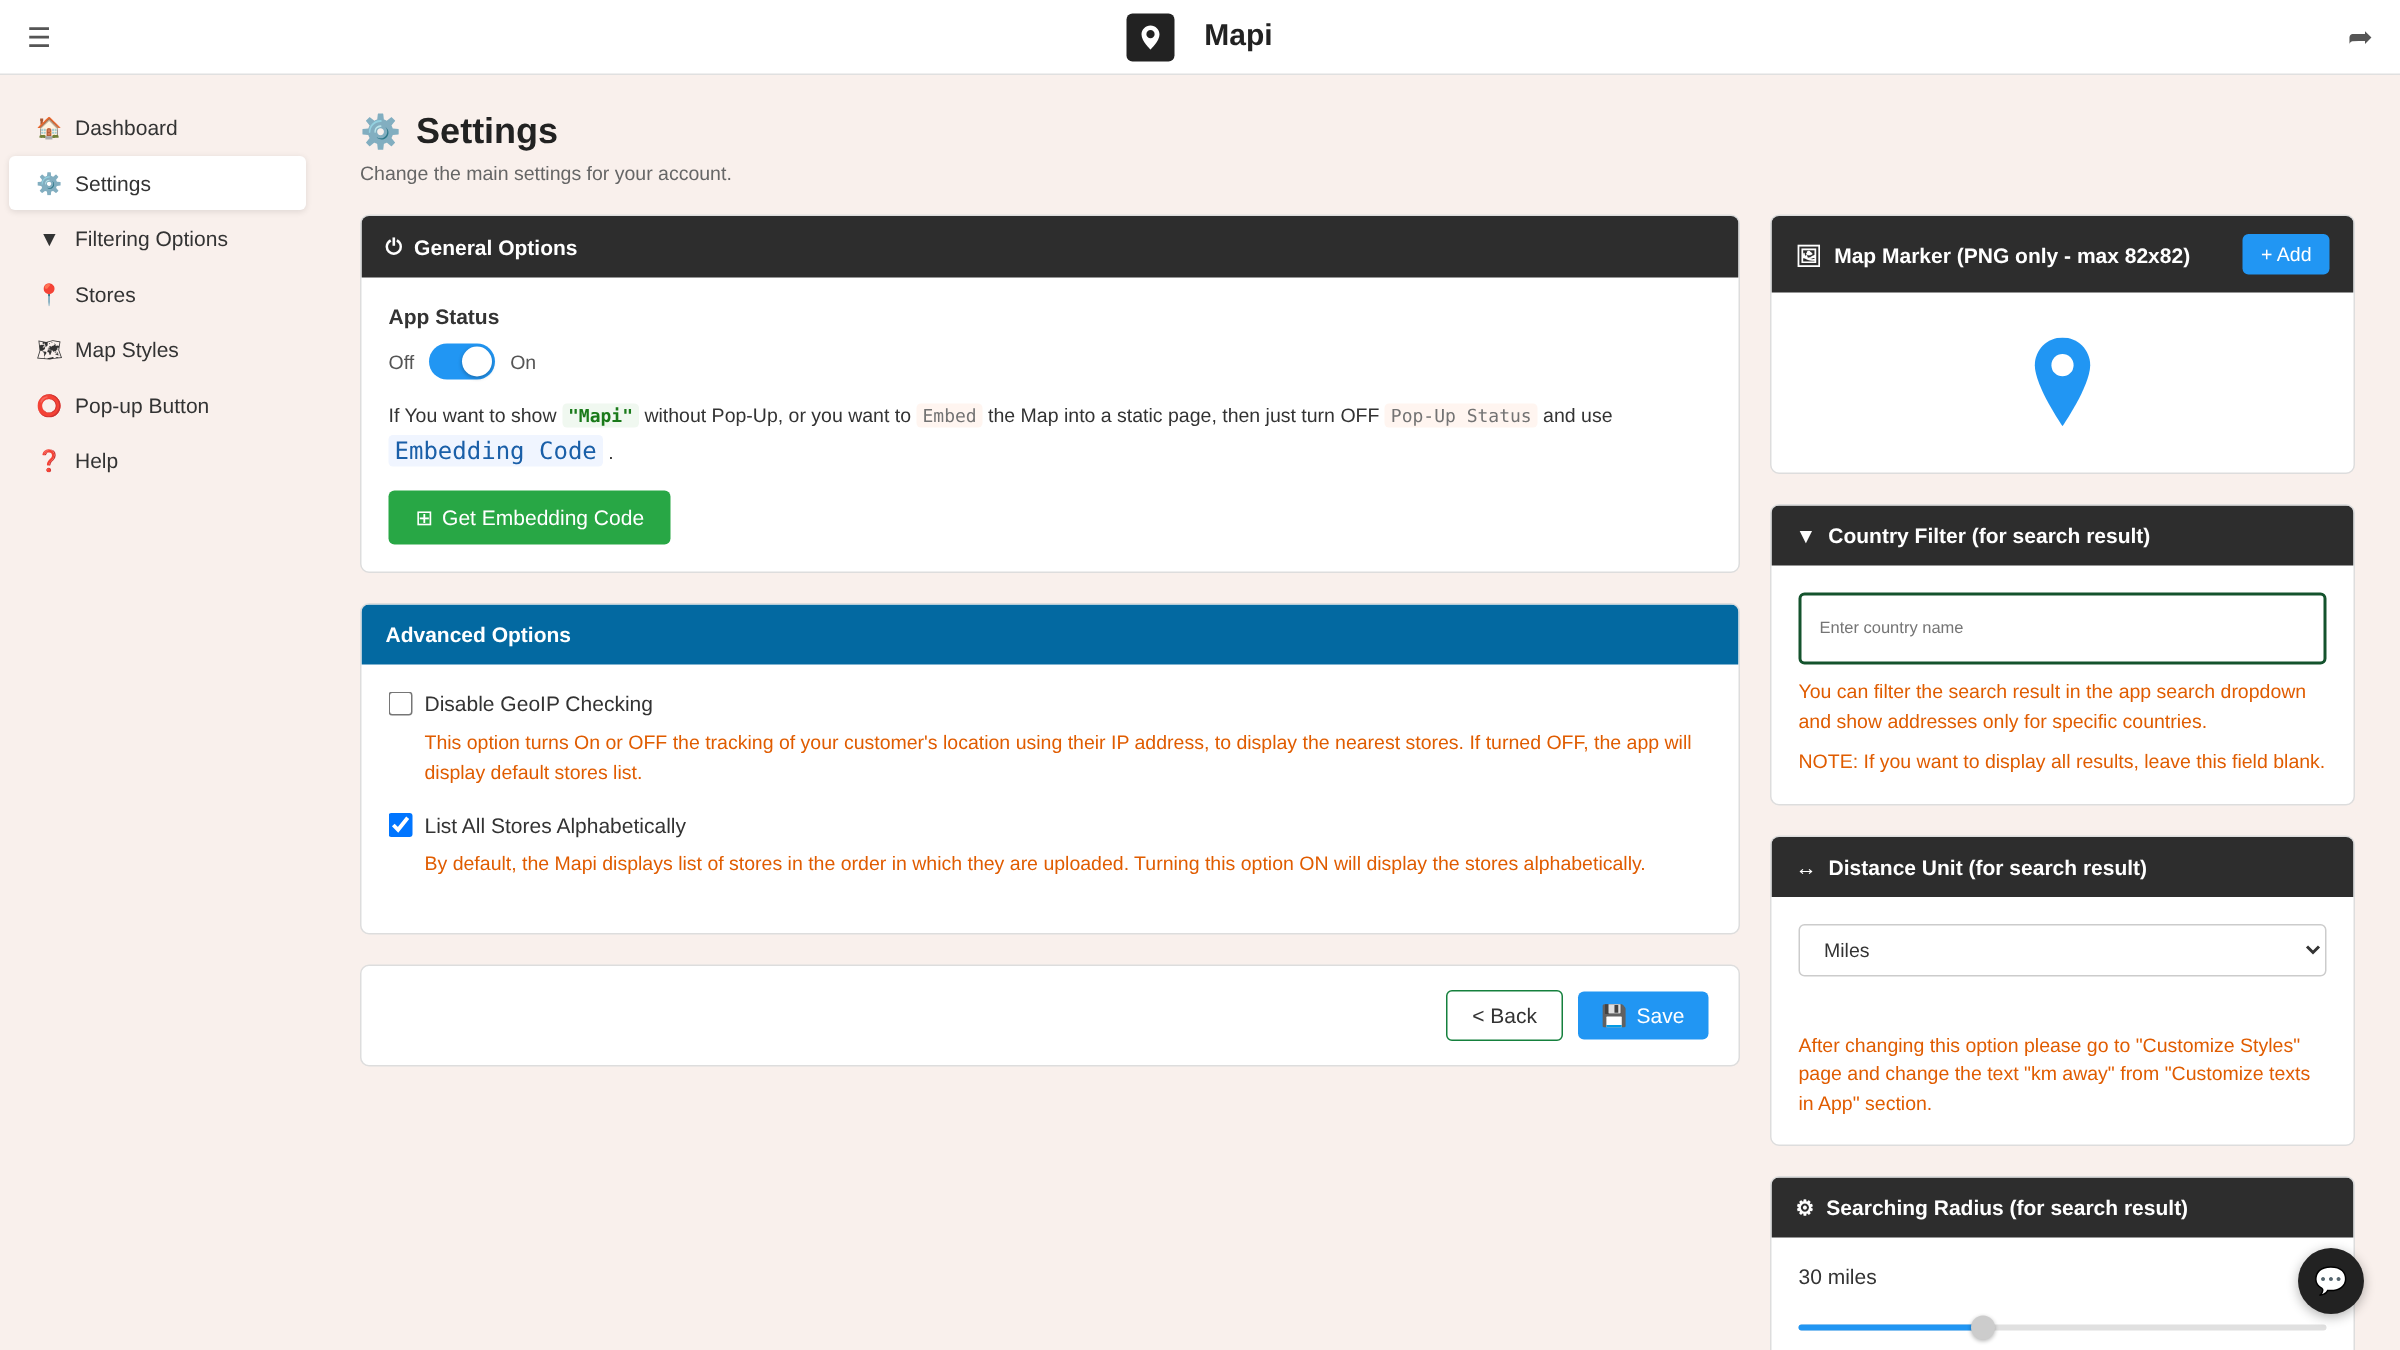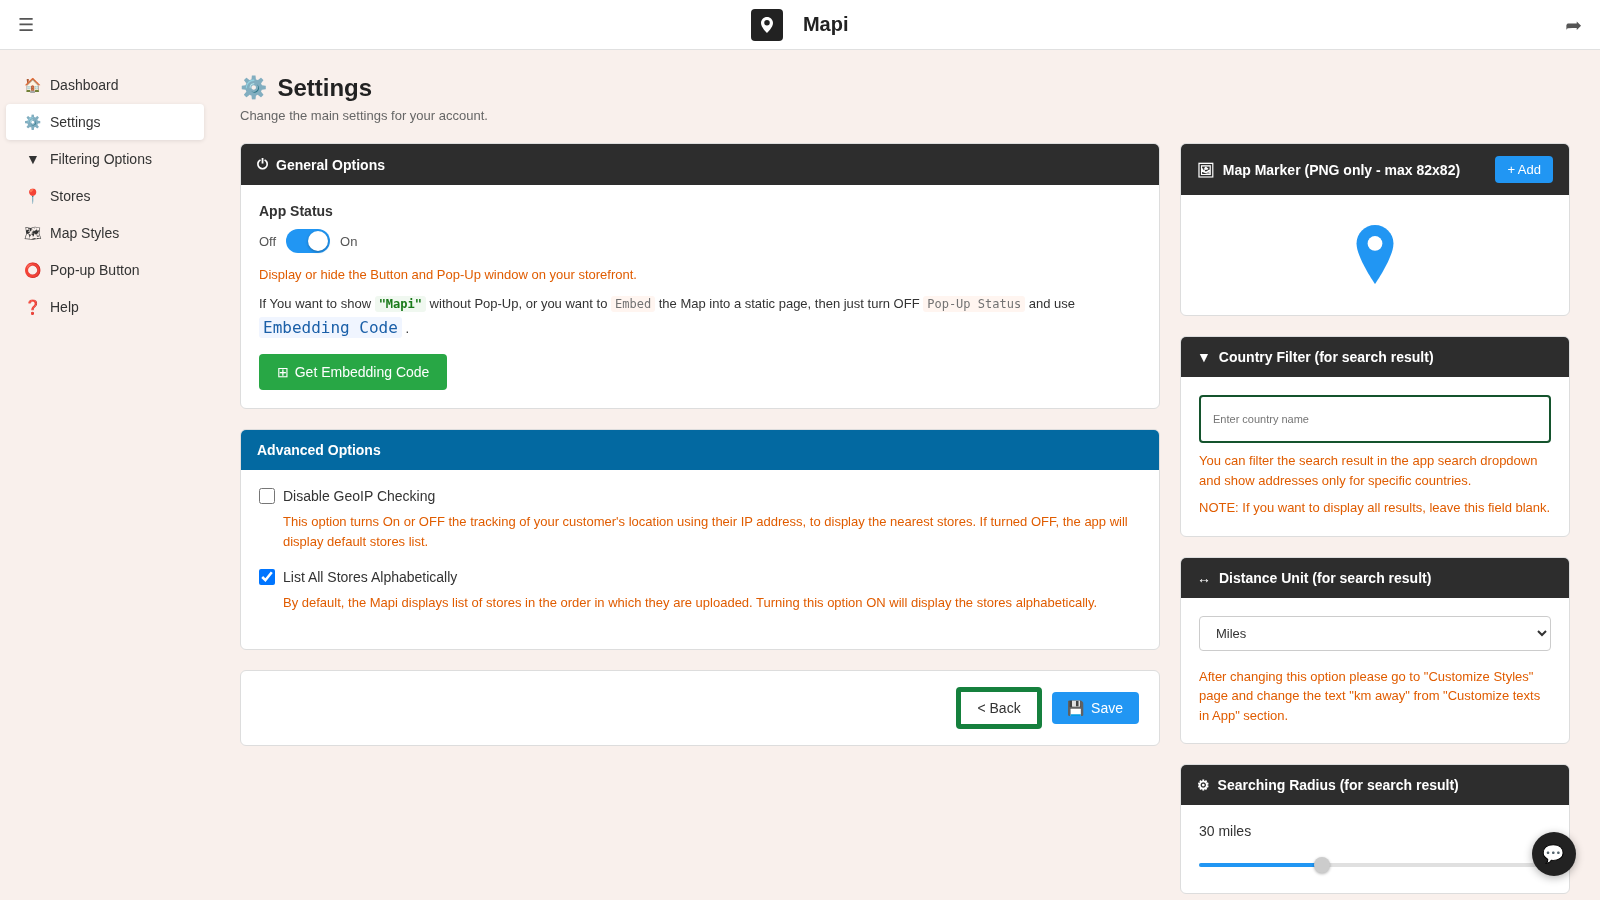--- a/index.html
+++ b/index.html
@@ -275,21 +275,21 @@
     .distance-select {
       width: 100%;
       border: 1px solid #ccc;
       border-radius: 4px;
       padding: 8px 12px;
       font-size: 13px;
       color: #333;
       outline: none;
       background: #fff;
       cursor: pointer;
-      margin-bottom: 8px;
+      margin-bottom: 28px;
     }
 
     .searching-radius-value {
       font-size: 14px;
       color: #333;
       margin-bottom: 16px;
     }
     .slider-container {
       position: relative;
       height: 20px;
@@ -332,21 +332,21 @@
       padding: 16px 20px;
       display: flex;
       justify-content: flex-end;
       align-items: center;
       gap: 10px;
       margin-top: 0;
     }
     .btn-back {
       background: #fff;
       color: #333;
-      border: 5px solid #15803d;
+      border: 1px solid #15803d;
       padding: 8px 16px;
       border-radius: 4px;
       font-size: 14px;
       cursor: pointer;
       margin-left: 48px;
     }
     .btn-save {
       background: #2196F3;
       color: #fff;
       border: none;
@@ -445,21 +445,20 @@
           </div>
           <div class="card-body">
             <div class="app-status-label">App Status</div>
             <div class="toggle-row">
               <span class="toggle-label">Off</span>
               <div class="toggle-switch">
                 <div class="toggle-knob"></div>
               </div>
               <span class="toggle-label">On</span>
             </div>
-            <p class="info-text-orange">Display or hide the Button and Pop-Up window on your storefront.</p>
             <p class="info-text-body">
               If You want to show <span class="highlight-green">"Mapi"</span> without Pop-Up, or you want to <span class="highlight-orange">Embed</span> the Map into a static page, then just turn OFF <span class="highlight-orange">Pop-Up Status</span> and use <span class="highlight-blue">Embedding Code</span> .
             </p>
             <button class="btn-green">
               <span>⊞</span>
               <span>Get Embedding Code</span>
             </button>
           </div>
         </div>
 

